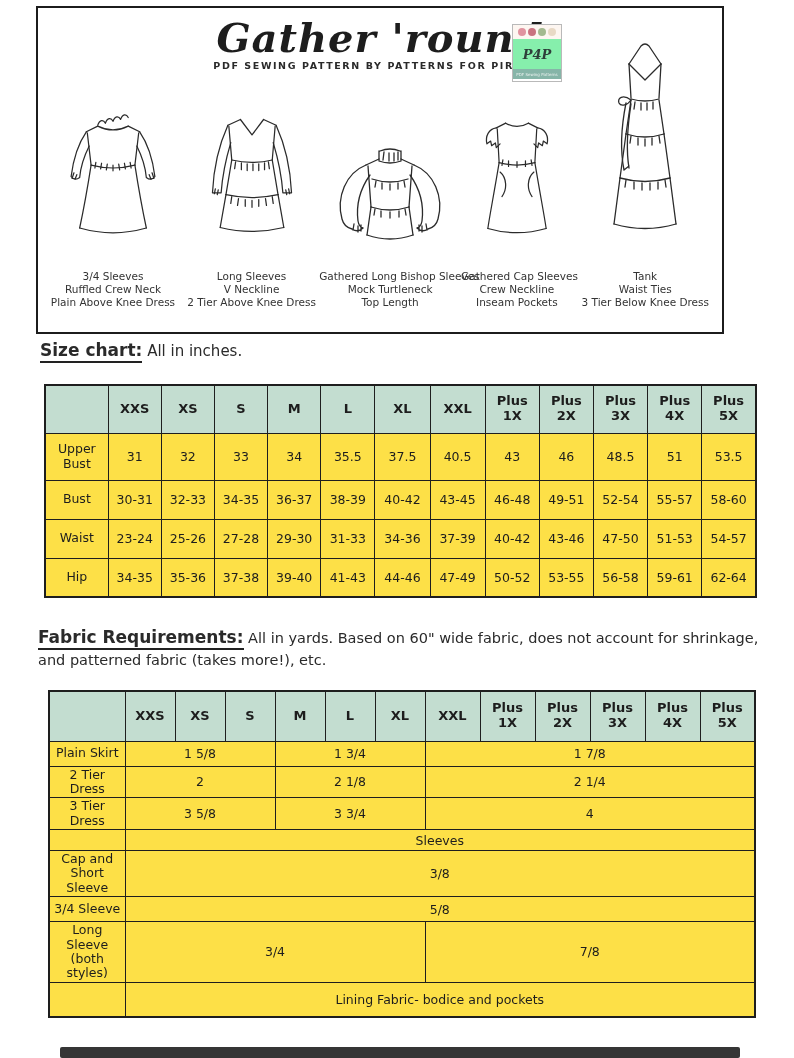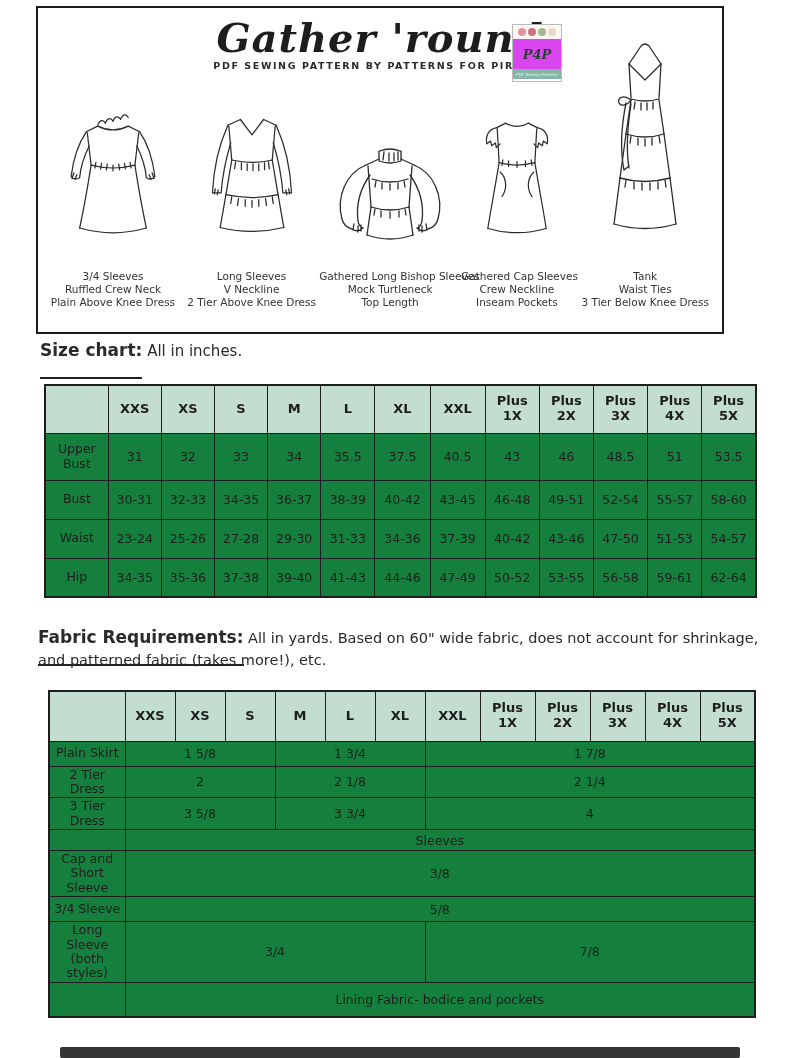--- a/index.html
+++ b/index.html
@@ -9,42 +9,42 @@
   
   .pattern-box{position:absolute;left:36px;top:6px;width:684px;height:324px;
                border:2px solid #1c1c1c;background:#fff;}
   .title-wrap{position:relative;text-align:center;padding-top:10px;height:72px;}
   .pattern-title{font-family:"DejaVu Serif",serif;font-style:italic;font-weight:bold;
                  font-size:40px;letter-spacing:1px;color:#1d1d1d;line-height:1;}
   .pattern-subtitle{font-size:9.5px;font-weight:bold;letter-spacing:1.6px;color:#2a2a2a;margin-top:2px;}
   .logo{position:absolute;left:474px;top:16px;width:48px;height:56px;border:1px solid #b9b9b9;background:#fff;}
   .logo-flowers{height:14px;display:flex;align-items:center;justify-content:center;gap:2px;background:#fdf6f1;}
   .logo-flowers i{display:block;width:8px;height:8px;border-radius:50%;}
-  .logo-band{height:30px;background:#d946ef;display:flex;align-items:center;justify-content:center;}
+  .logo-band{height:30px;background:#86efac;display:flex;align-items:center;justify-content:center;}
   .logo-band span{font-family:"DejaVu Serif",serif;font-style:italic;font-weight:bold;font-size:13px;color:#2e3e3a;}
   .logo-caption{height:10px;font-size:4px;text-align:center;color:#6e8f85;background:#86b5a8;
                 display:flex;align-items:center;justify-content:center;color:#eaf2ef;}
 
   .garments-row{position:absolute;left:4px;top:78px;width:676px;height:182px;
                 display:flex;align-items:flex-end;}
   .garments-row .gcol{display:flex;justify-content:center;overflow:visible;}
   .captions-row{position:absolute;left:4px;top:262px;width:676px;display:flex;}
   .caption{font-size:10.5px;line-height:1.25;color:#333;text-align:center;}
   .caption div{white-space:nowrap;}
   .gc1{width:21%;} .gc2{width:20%;} .gc3{width:21%;} .gc4{width:16.5%;} .gc5{width:21.5%;}
   svg.garment{overflow:visible;}
   svg.garment path{stroke:#2b2b2b;stroke-width:1.3;fill:none;stroke-linecap:round;stroke-linejoin:round;}
 
   
   .size-heading{position:absolute;left:40px;top:340px;font-size:15px;color:#2a2a2a;}
-  .size-heading b, .fabric-heading b{font-size:17px;font-weight:bold;border-bottom:2px solid #222;padding-bottom:17px;}
+  .size-heading b, .fabric-heading b{font-size:17px;font-weight:bold;border-bottom:2px solid #222;padding-bottom:1px;}
   .fabric-heading{position:absolute;left:38px;top:626px;width:724px;font-size:14.5px;line-height:1.4;color:#2a2a2a;}
 
   
-  table.sheet{border-collapse:collapse;table-layout:fixed;background:#15803d;}
+  table.sheet{border-collapse:collapse;table-layout:fixed;background:#fde047;}
   table.sheet td,table.sheet th{border:1.5px solid #1e1e1e;font-weight:normal;
         font-size:12.5px;color:#1d1d1d;text-align:center;vertical-align:middle;padding:1px 2px;}
   table.sheet{border:2px solid #1e1e1e;}
   table.sheet th{background:#c3ddd0;font-weight:bold;font-size:13px;line-height:1.15;}
   td.rowlabel{text-align:left;padding-left:5px;font-size:12px;line-height:1.15;}
 
   .size-table{position:absolute;left:44px;top:384px;width:713px;}
   .size-table tr.head{height:48px;}
   .size-table tr.r1{height:47px;}
   .size-table tr.r2,.size-table tr.r3,.size-table tr.r4{height:39px;}

